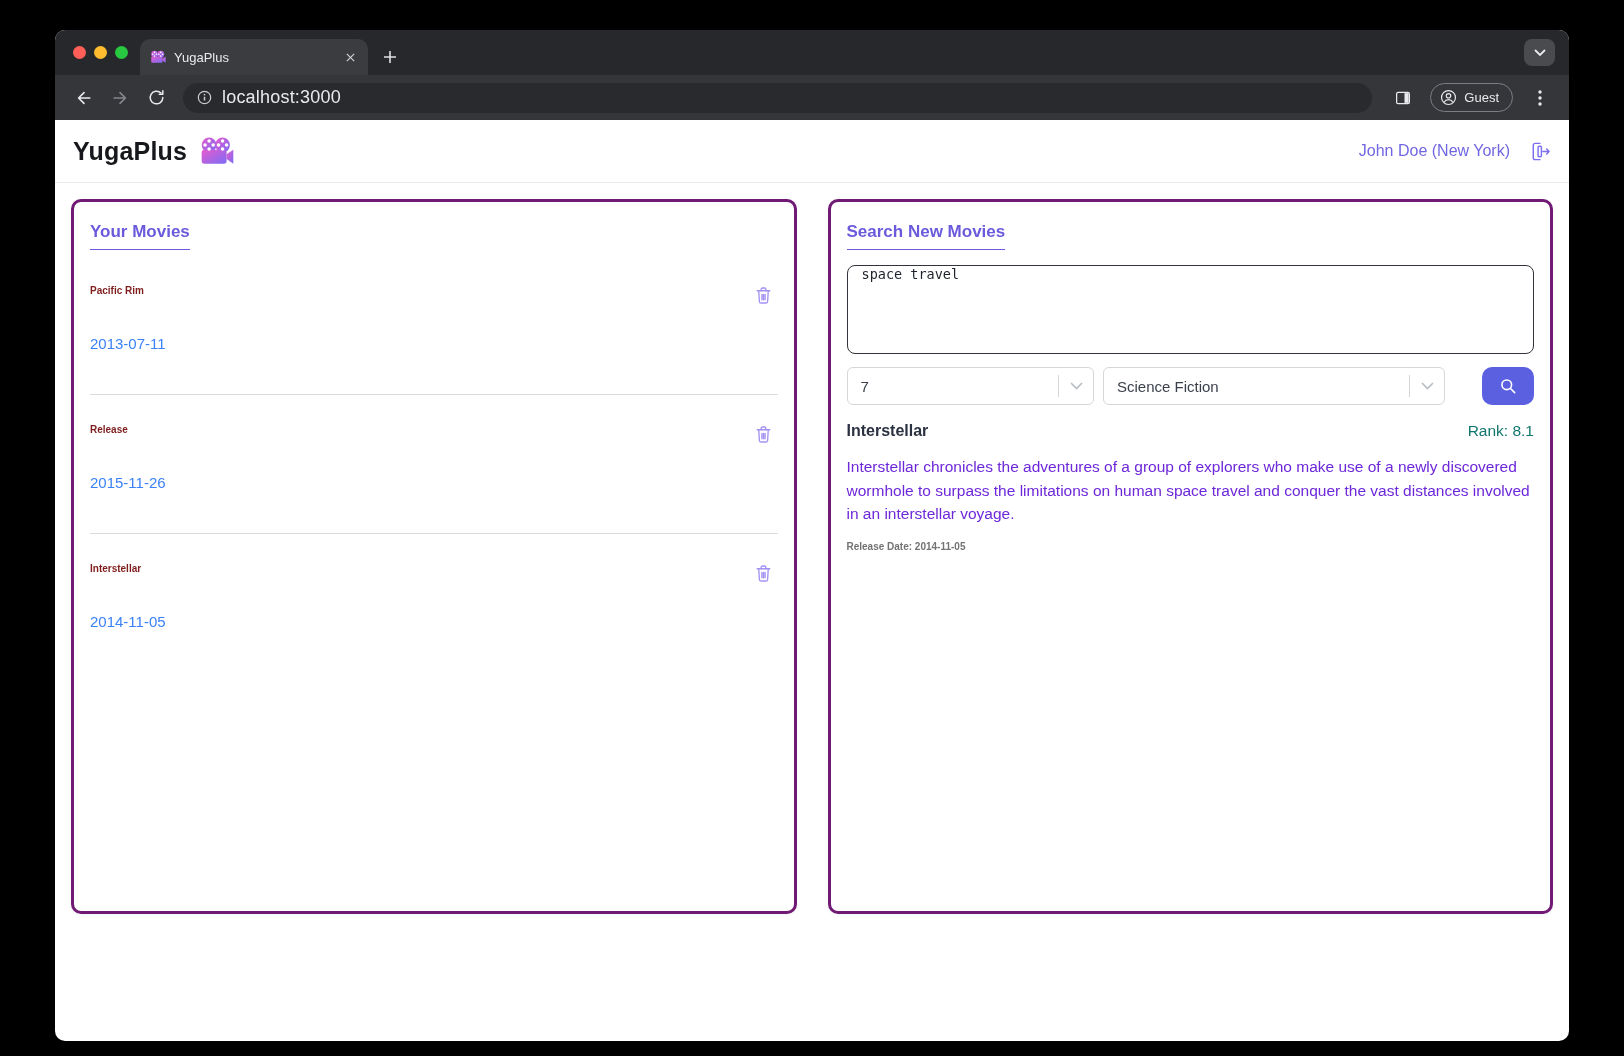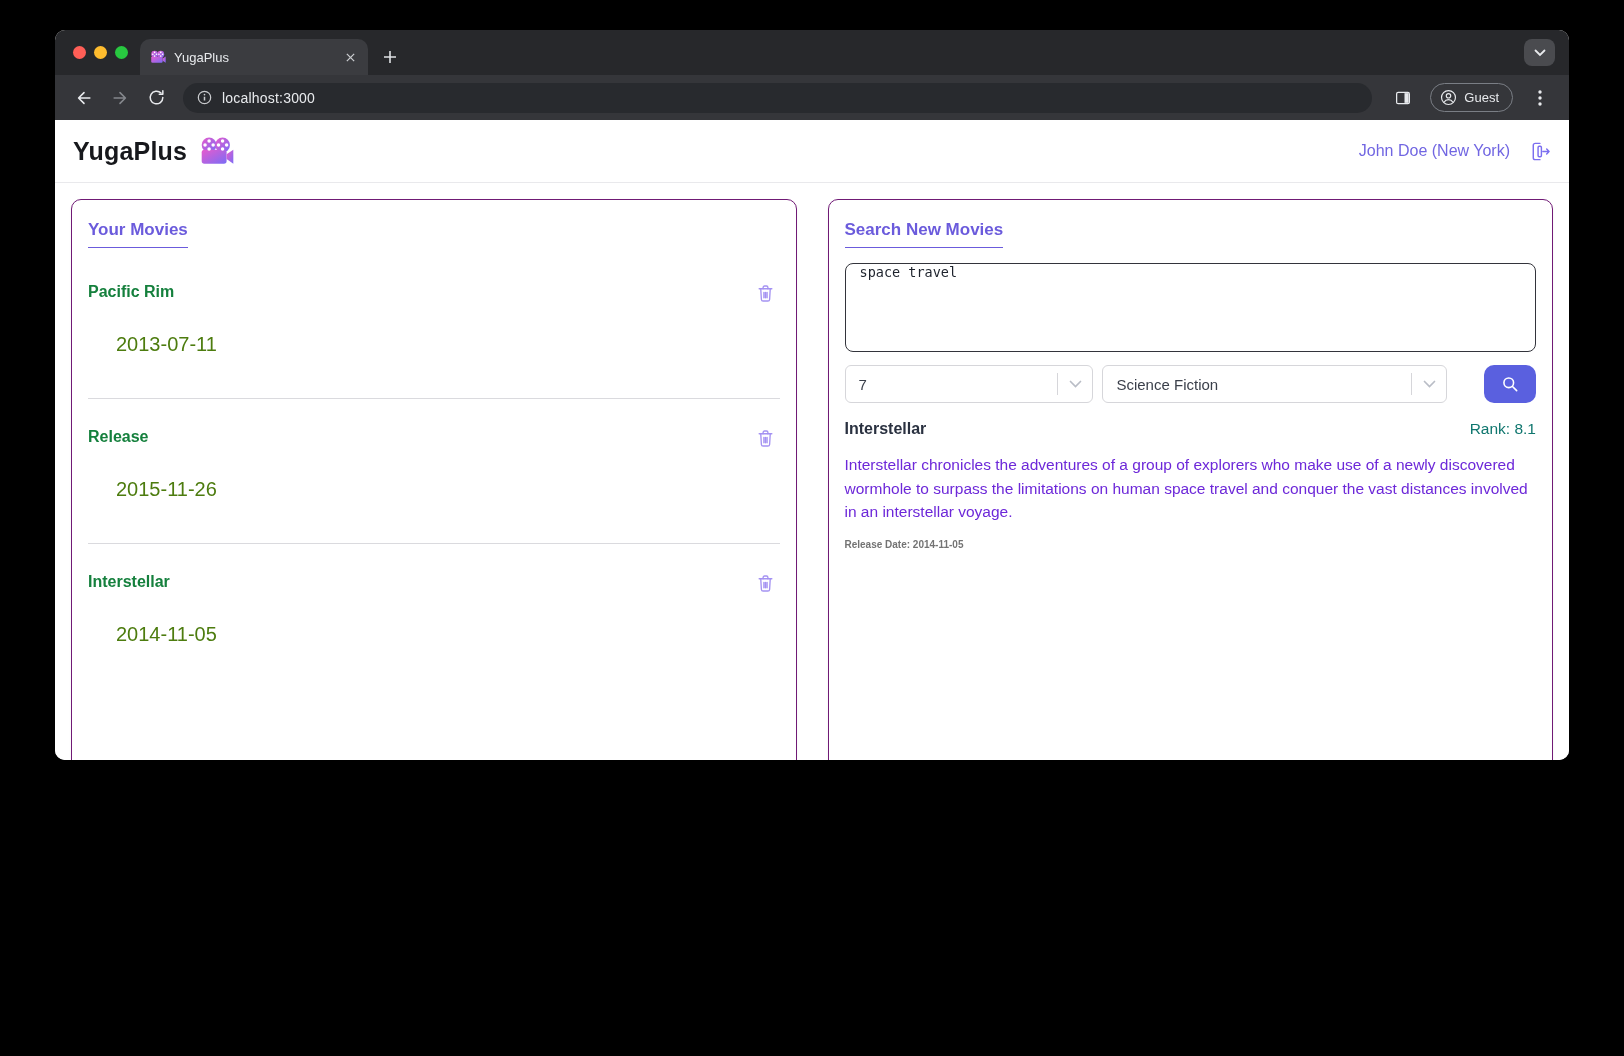--- a/index.html
+++ b/index.html
@@ -1,67 +1,67 @@
 <!DOCTYPE html>
 <html><head>
 <meta charset="utf-8">
 <style>
   * { margin:0; padding:0; box-sizing:border-box; }
   html,body { width:1624px; height:1056px; background:#000; overflow:hidden;
               font-family:"Liberation Sans", sans-serif; }
 
   
-  .window { position:absolute; left:55px; top:30px; width:1514px; height:730px;
+  .window { position:absolute; left:55px; top:30px; width:1514px; height:1011px;
             border-radius:10px; overflow:hidden; background:#fff; }
 
   
   .tabstrip { height:45px; background:#27282b; display:flex; align-items:flex-end; position:relative; }
   .traffic { display:flex; gap:8px; align-items:center; position:absolute; left:18px; top:16px; }
   .traffic span { width:13px; height:13px; border-radius:50%; display:block; }
   .t-red{background:#ff5f57}.t-yellow{background:#febc2e}.t-green{background:#28c840}
   .tab { margin-left:85px; width:228px; height:36px; background:#3b3c40; border-radius:10px 10px 0 0;
          display:flex; align-items:center; padding:0 10px; gap:8px; color:#e8eaed; font-size:13px; }
   .tab .tab-label { flex:1; white-space:nowrap; overflow:hidden; }
   .tab-close { width:16px; height:16px; display:flex; align-items:center; justify-content:center; color:#c7c9cc; }
   .newtab { width:28px; height:28px; margin:0 0 4px 8px; display:flex; align-items:center; justify-content:center; color:#dfe1e5; }
   .chrome-menu-btn { position:absolute; right:14px; top:9px; width:31px; height:27px; background:#4a4b4f;
                      border-radius:8px; display:flex; align-items:center; justify-content:center; }
 
   
   .toolbar { height:45px; background:#35363a; display:flex; align-items:center; padding:0 14px; gap:6px; }
   .nav-ic { width:30px; height:30px; display:flex; align-items:center; justify-content:center; border-radius:50%; }
   .urlbar { flex:1; height:30px; background:#282a2e; border-radius:15px; display:flex; align-items:center;
             padding:0 14px; gap:10px; margin:0 10px 0 6px; }
-  .urlbar .url-text { color:#e8eaed; font-size:14px; letter-spacing:.2px; }
+  .urlbar .url-text { color:#e8eaed; font-size:18px; letter-spacing:.2px; }
   .guest-pill { height:29px; border:1px solid #7a7e85; border-radius:15px; display:flex; align-items:center;
                 gap:7px; padding:0 13px 0 9px; color:#e8eaed; font-size:13px; margin:0 6px; }
 
   
   .app { height:825px; background:#fff; display:flex; flex-direction:column; }
   .app-header { height:63px; border-bottom:1px solid #e9e9ec; display:flex; align-items:center;
                 padding:0 18px; flex:0 0 auto; }
   .brand { display:flex; align-items:center; gap:12px; }
   .brand-name { font-size:25px; font-weight:bold; color:#17181c; letter-spacing:.2px; }
   .header-right { margin-left:auto; display:flex; align-items:center; gap:18px; }
   .user-link { color:#7166e2; font-size:16px; cursor:pointer; }
 
   .main { flex:1; display:flex; gap:31px; padding:16px 16px 31px; }
-  .panel { flex:1; background:#fff; border:1px solid #701a75; border-radius:10px;
+  .panel { flex:1; background:#fff; border:3px solid #701a75; border-radius:10px;
            box-shadow:0 1px 3px rgba(0,0,0,.05); padding:20px 16px; overflow:hidden; }
   .section-title { display:inline-block; color:#6b5bdc; font-size:17px; font-weight:bold;
                    padding-bottom:7px; border-bottom:1.6px solid #6b5bdc; }
 
   
   .movie-list { margin-top:6px; }
   .movie-item { padding:29px 0 42px; }
   .movie-item + .movie-item { border-top:1px solid #dadade; }
   .movie-row { display:flex; align-items:flex-start; }
-  .movie-title { font-size:16px; font-weight:bold; color:#15803d; }
+  .movie-title { font-size:10px; font-weight:bold; color:#7f1d1d; }
   .trash-btn { margin-left:auto; margin-right:5px; background:none; border:none; cursor:pointer; padding:0; }
-  .movie-date { margin-top:29px; font-size:20px; color:#4d7c0f;margin-left:28px; }
+  .movie-date { margin-top:29px; font-size:15px; color:#3b82f6; }
 
   
   .search-textarea { width:100%; height:89px; margin-top:15px; border:1px solid #33343b; border-radius:8px;
                      resize:none; padding:0 14px; font-family:"DejaVu Sans Mono", monospace;
                      font-size:13.5px; color:#1d222c; outline:none; }
   .controls { margin-top:9px; display:flex; gap:9px; }
   .select { height:38px; border:1px solid #d6d6da; border-radius:6px; background:#fff;
             display:flex; align-items:center; padding-left:13px; cursor:pointer; }
   .select-rank { width:36%; }
   .select-genre { flex:1; margin-right:28px; }

